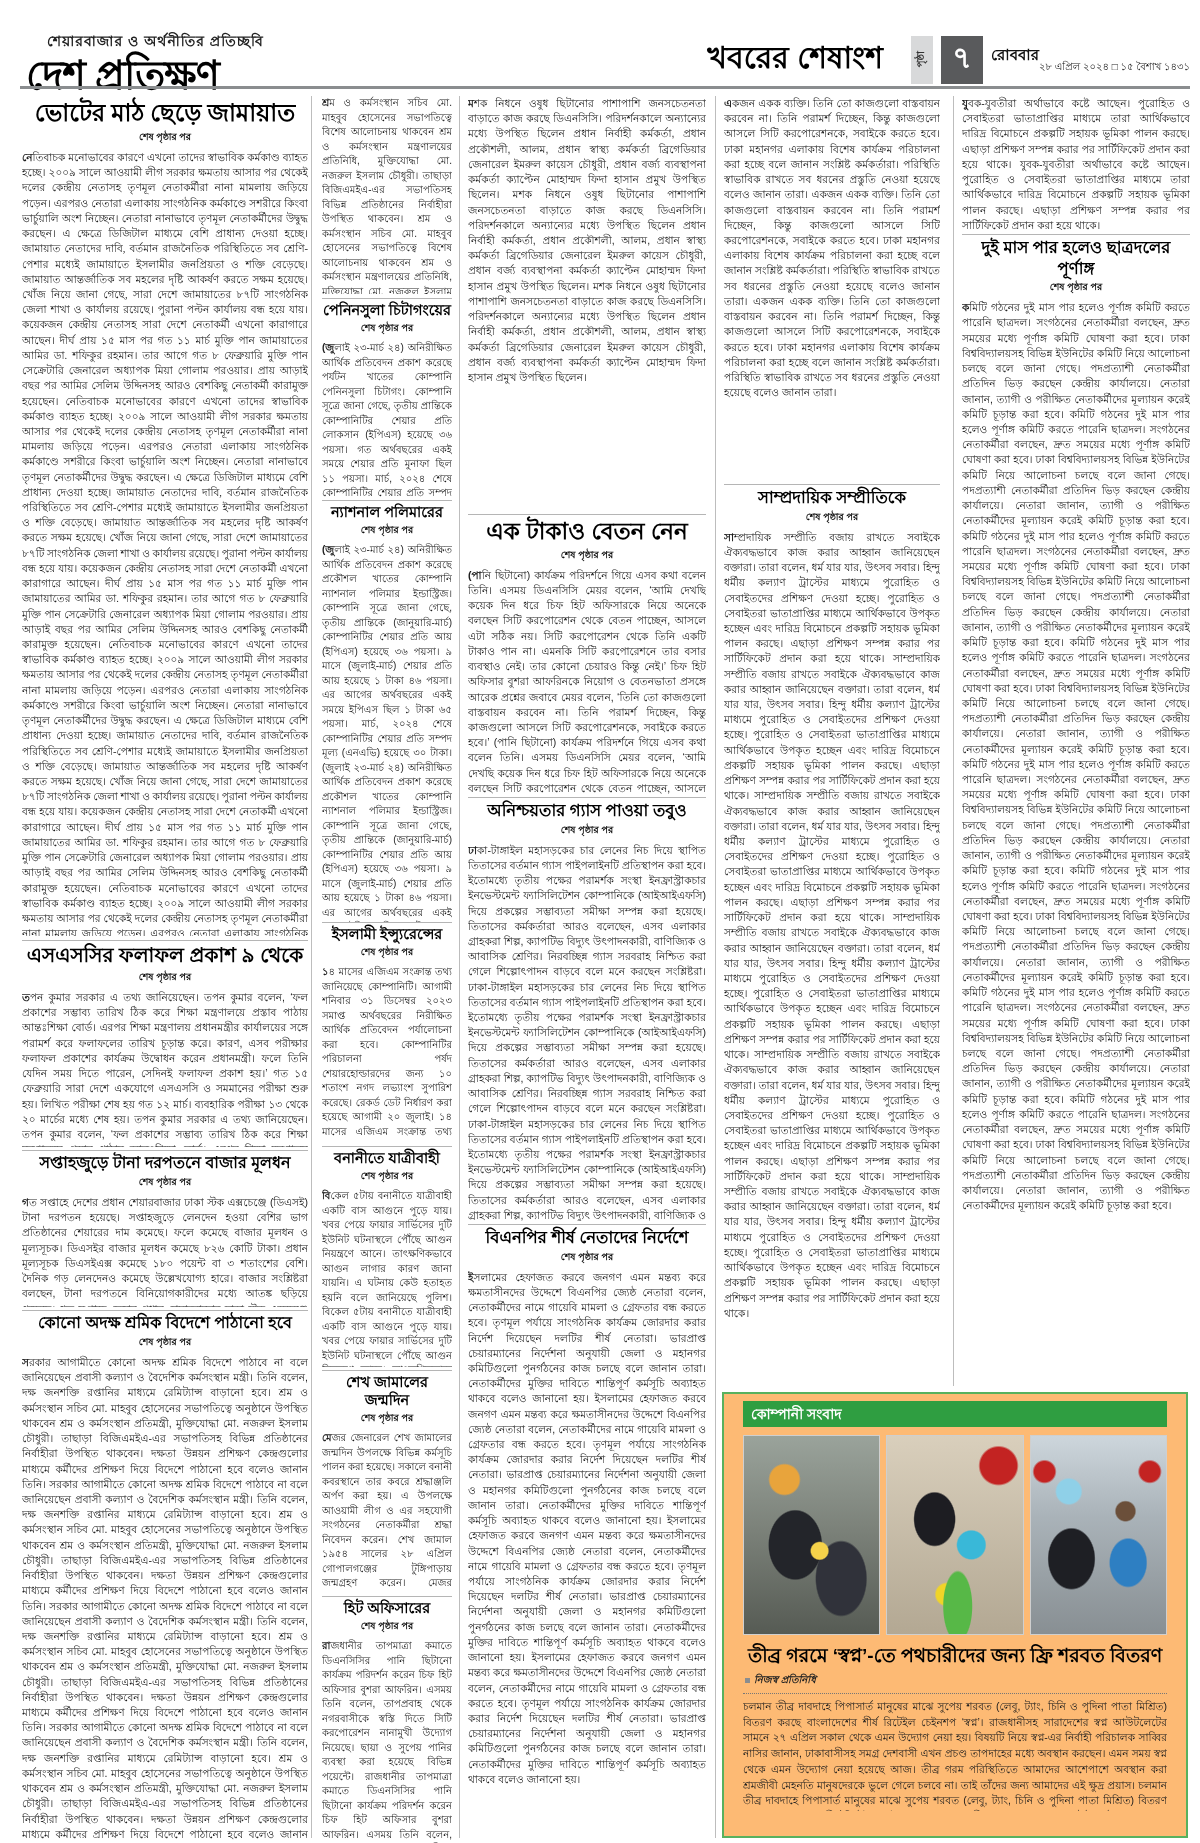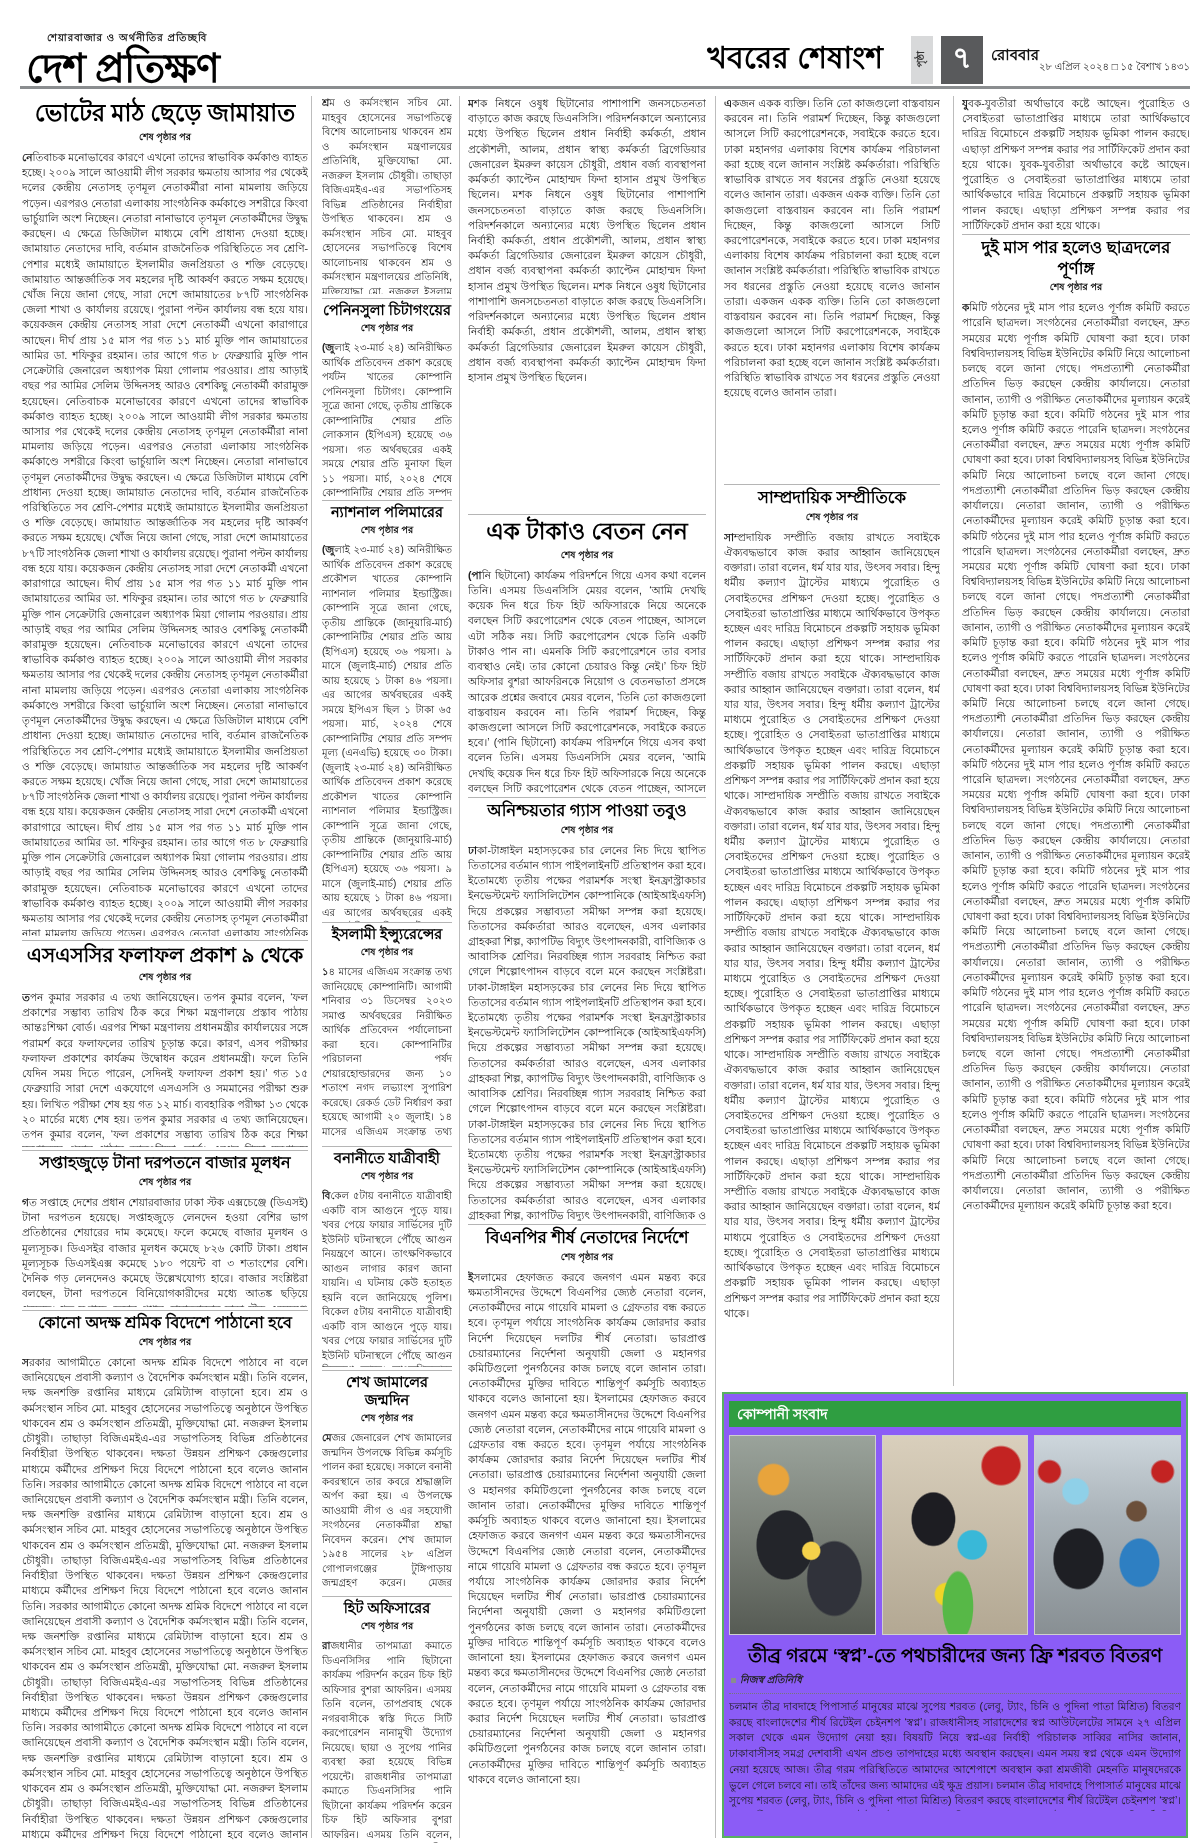--- a/index.html
+++ b/index.html
@@ -1,21 +1,21 @@
 <!DOCTYPE html>
 <html><head>
 <meta charset="utf-8">
 <style>
   html,body{margin:0;padding:0;background:#ffffff;}
   body{width:1200px;height:1843px;position:relative;overflow:hidden;
        font-family:"Liberation Sans", sans-serif;color:#1c1c1c;}
 
   
   #masthead{position:absolute;left:26px;top:30px;}
-  #masthead .tagline{font-size:10px;font-weight:bold;color:#222;letter-spacing:1px;margin-left:21px;}
+  #masthead .tagline{font-size:14px;font-weight:bold;color:#222;letter-spacing:1px;margin-left:21px;text-align:center;}
   #masthead .title{font-size:40px;font-weight:900;color:#000;line-height:1.05;letter-spacing:-1px;}
   #hdr-right{position:absolute;left:560px;top:34px;width:630px;display:flex;align-items:center;justify-content:flex-end;gap:8px;}
   #hdr-right .section-title{font-size:30px;font-weight:900;color:#000;margin-right:20px;white-space:nowrap;}
   .pageword-box{width:22px;height:48px;background:#d8d9da;display:flex;align-items:center;justify-content:center;}
   .pageword-box span{writing-mode:vertical-rl;transform:rotate(180deg);font-size:10px;font-weight:bold;color:#333;}
   .pagenum-box{width:42px;height:48px;background:#595a5c;color:#fff;display:flex;align-items:center;justify-content:center;font-size:30px;font-weight:bold;}
   .dateblock{display:flex;flex-direction:row;justify-content:center;min-width:150px;}
   .dateblock .day{font-size:15px;font-weight:800;color:#111;}
   .dateblock .dateline{font-size:10px;color:#222;margin-top:16px;}
   #header-rule{position:absolute;left:20px;width:1170px;top:86px;height:3px;background:#8a8d8f;}
@@ -62,21 +62,21 @@
   #st-bnp{left:468px;top:1224px;width:238px;height:619px;}
 
   #st-contD{left:724px;top:96px;width:216px;height:384px;}
   #st-communal{left:724px;top:484px;width:216px;height:902px;}
 
   #st-contE{left:962px;top:96px;width:228px;height:134px;}
   #st-chhatradal{left:962px;top:234px;width:228px;height:1152px;}
 
   
   #company-box{position:absolute;left:722px;top:1392px;width:466px;height:446px;
-      border:2px solid #58b15f;background:#8b5cf6;box-sizing:border-box;padding:7px 5px;}
+      border:2px solid #58b15f;background:#fdba74;box-sizing:border-box;padding:7px 19px;}
   .cb-title{background:#2f9e41;color:#fff;font-size:14px;font-weight:bold;
       padding:5px 8px;height:16px;line-height:16px;}
   .cb-photos{display:flex;gap:6px;margin-top:8px;height:200px;}
   .ph{flex:1;border:1px solid #cfcfcf;box-sizing:border-box;}
   .ph1{background:
     radial-gradient(circle at 30% 22%, #e8a43c 0 8%, transparent 9%),
     radial-gradient(circle at 56% 58%, #f5d24a 0 6%, transparent 7%),
     radial-gradient(ellipse at 38% 55%, #23252a 0 22%, transparent 23%),
     radial-gradient(ellipse at 72% 72%, #30323a 0 18%, transparent 19%),
     linear-gradient(180deg,#9aa39b 0%,#7d837b 45%,#565b54 100%);}

